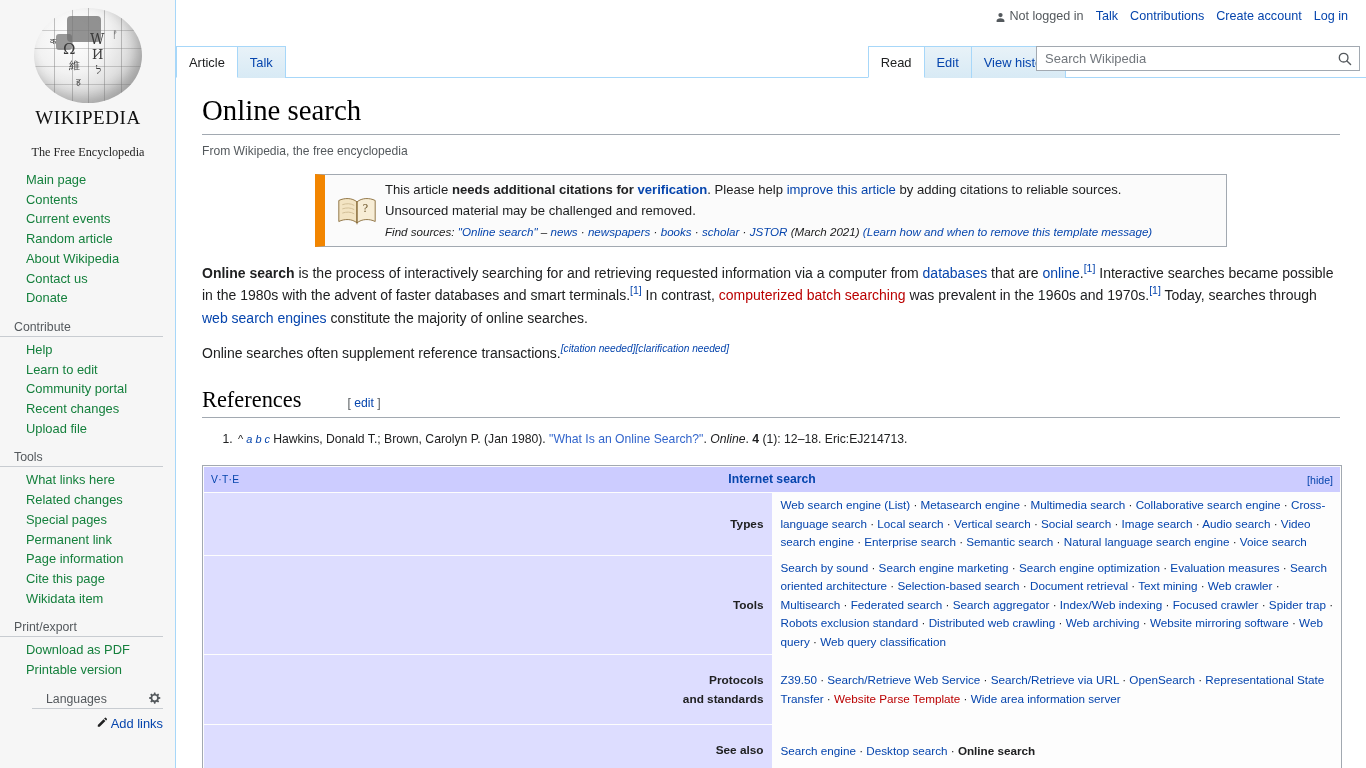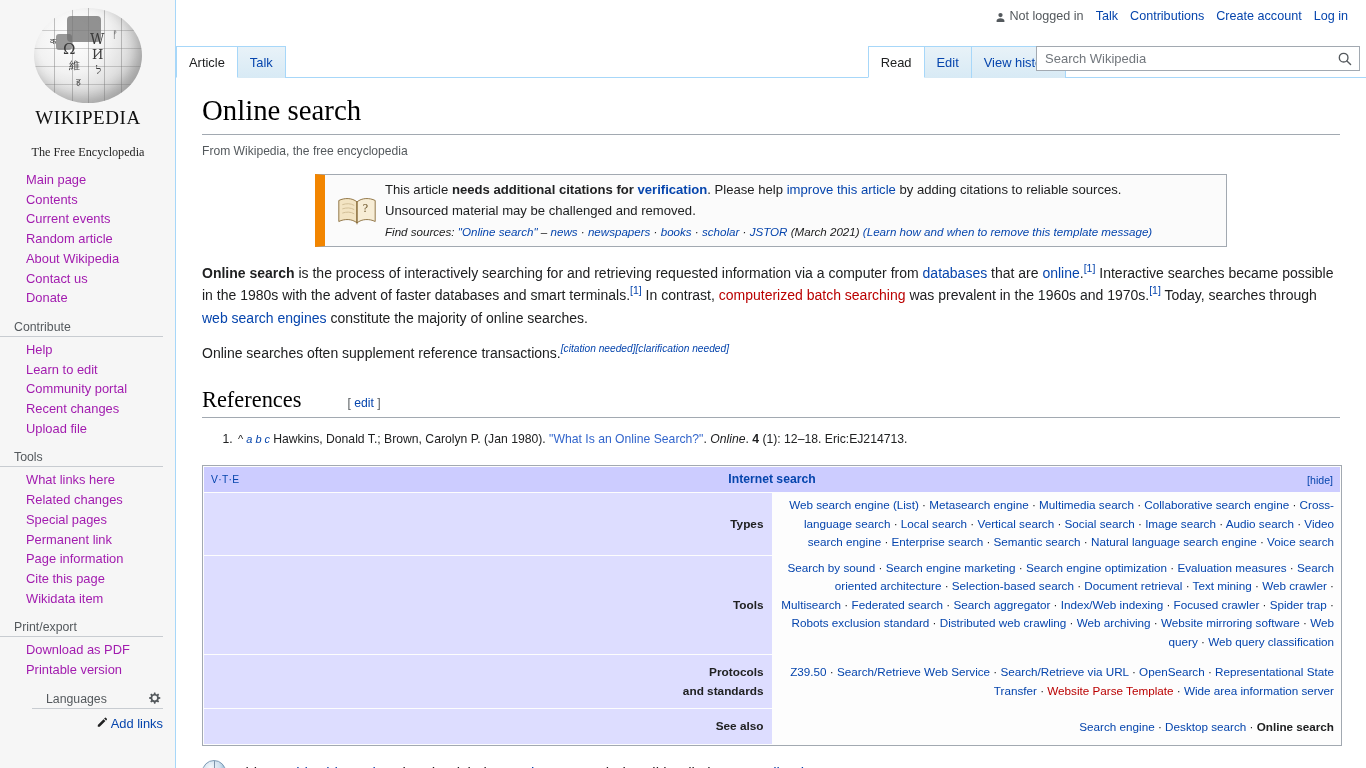--- a/index.html
+++ b/index.html
@@ -123,21 +123,21 @@
     font-size: 12.3px;
     color: #54595d;
     padding: 0 0 2px 14px;
     margin: 12px 12px 3px 0;
     border-bottom: 1px solid #c8ccd1;
   }
   .portal ul { list-style: none; margin: 0; padding: 0; }
   .portal li { padding: 0; }
   .portal li a {
     display: block;
-    color: #a21caf;
+    color: #15803d;
     text-decoration: none;
     font-size: 12.9px;
     line-height: 19.7px;
     padding: 0 0 0 26px;
   }
   #lang-portal .portal-heading {
     display: flex;
     align-items: center;
     justify-content: space-between;
     padding-right: 2px;
@@ -393,30 +393,30 @@
     right: 7px; top: 50%;
     transform: translateY(-50%);
     font-size: 10.6px;
     font-weight: normal;
   }
   table.navbox th.nav-title .hide a { color: #0645ad; text-decoration: none; }
   table.navbox th.nav-title .titletext { color: #0645ad; }
   table.navbox th.group {
     background: #ddddff;
     width: 112px;
-    padding: 8px 8px;
+    padding: 16px 8px;
     text-align: right;
     vertical-align: middle;
     font-size: 11.8px;
     font-weight: bold;
   }
   table.navbox td.list {
     background: #fdfdfd;
     padding: 3px 6px 3px 8px;
-    text-align: right;
+    text-align: left;
     vertical-align: middle;
   }
   table.navbox td.list a { color: #0645ad; text-decoration: none; }
   table.navbox td.list a.red { color: #ba0000; }
   table.navbox td.list .sep { color: #202122; }
   table.navbox td.list .self { font-weight: bold; color: #202122; }
 
   
   #stub-note {
     display: flex;

